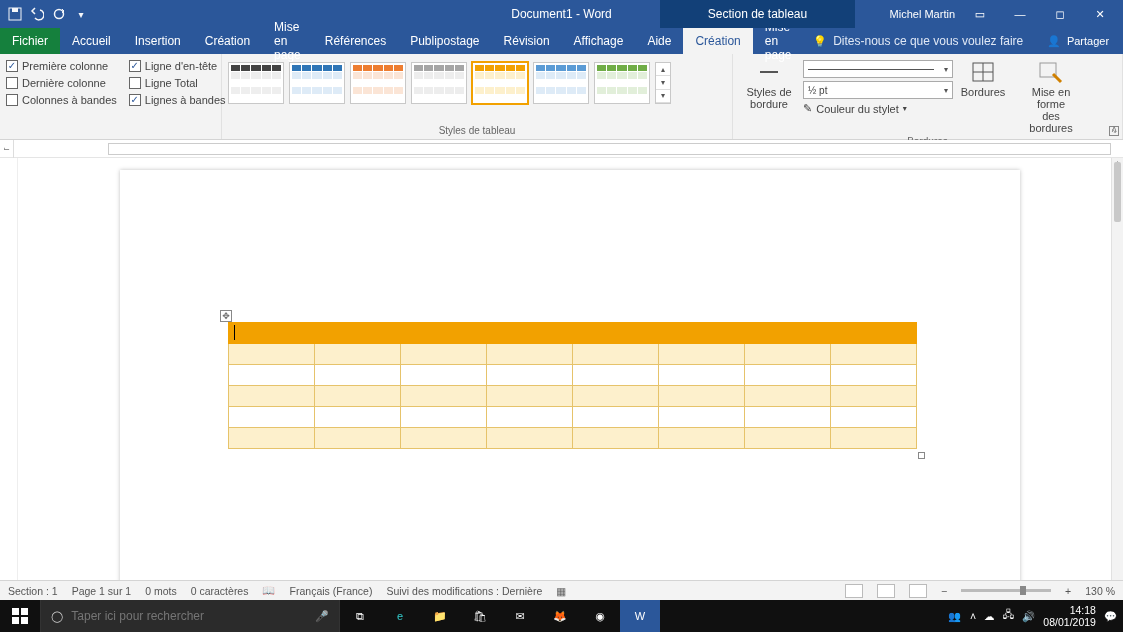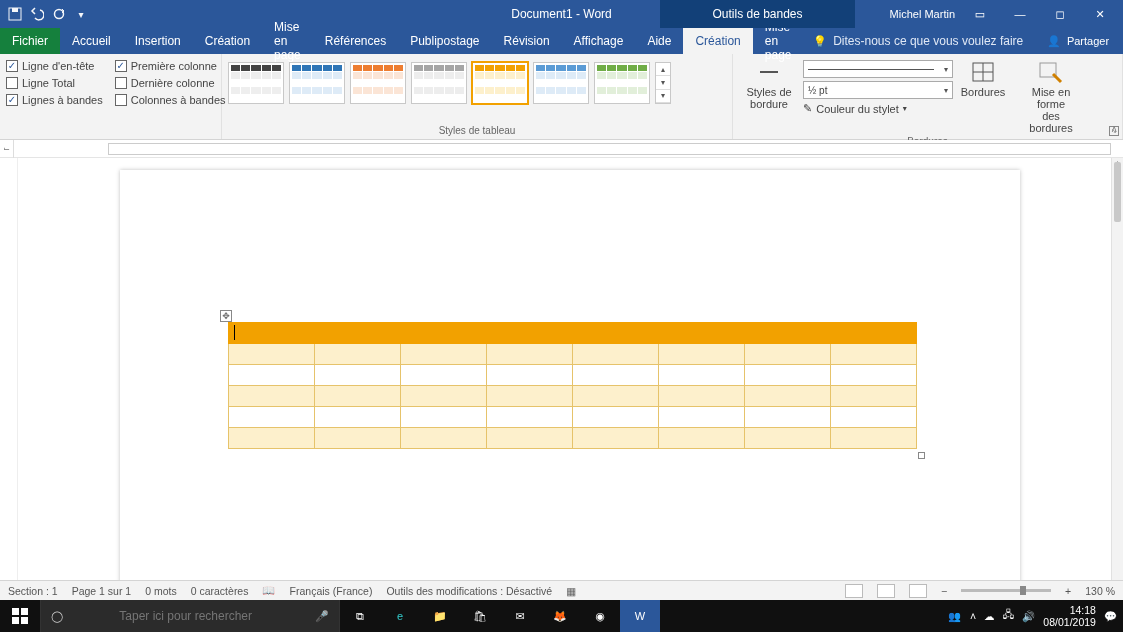--- a/index.html
+++ b/index.html
@@ -81,21 +81,21 @@
   .status { position:absolute; left:0; right:0; bottom:32px; height:20px; background:#f3f3f3; border-top:1px solid #d4d4d4; display:flex; align-items:center; gap:14px; padding:0 8px; font-size:10.5px; color:#555; }
   .status .spacer { flex:1; }
   .view-btn { width:18px; height:14px; border:1px solid #bbb; background:#fff; }
   .zoom-slider { width:90px; height:3px; background:#bbb; position:relative; }
   .zoom-slider::after { content:""; position:absolute; left:65%; top:-3px; width:6px; height:9px; background:#888; }
 
   
   .taskbar { position:absolute; left:0; right:0; bottom:0; height:32px; background:#101010; color:#fff; display:flex; align-items:center; }
   .tb-btn { width:40px; height:32px; display:flex; align-items:center; justify-content:center; }
   .searchbox { flex:0 0 300px; height:32px; background:#2b2b2b; display:flex; align-items:center; gap:8px; padding:0 10px; color:#ccc; border-left:1px solid #333; border-right:1px solid #333; }
-  .searchbox input { background:transparent; border:none; color:#ccc; font-size:12px; flex:1; outline:none;margin-left:48px; }
+  .searchbox input { background:transparent; border:none; color:#ccc; font-size:12px; flex:1; outline:none; }
   .tb-right { margin-left:auto; display:flex; align-items:center; gap:8px; padding:0 6px; font-size:10.5px; }
   .tb-clock { text-align:right; line-height:1.15; }
 </style>
 </head>
 <body>
 
 <div class="titlebar">
   <div class="qat">
     <span class="qat-icon">
         <svg width="14" height="14" viewBox="0 0 14 14">
@@ -111,21 +111,21 @@
       </span>
     <span class="qat-icon">
         <svg width="14" height="14" viewBox="0 0 14 14">
           <circle cx="7" cy="7" r="4.5" fill="none" stroke="#fff" stroke-width="1.5"></circle>
           <path d="M10 2l2 2-2 2" fill="none" stroke="#fff"></path>
         </svg>
       </span>
     <span class="qat-icon" style="font-size:10px;">▾</span>
   </div>
   <div class="doc-title">Document1 - Word</div>
-  <div class="context-tab">Outils de bandes</div>
+  <div class="context-tab">Section de tableau</div>
   <div class="user">
     <span>Michel Martin</span>
     <span class="win-ctrl">▭</span>
     <span class="win-ctrl">—</span>
     <span class="win-ctrl">◻</span>
     <span class="win-ctrl">✕</span>
   </div>
 </div>
 
 <div class="tabs">
@@ -150,43 +150,43 @@
     <span>Partager</span>
   </div>
 </div>
 
 <div class="ribbon">
   <div class="group" style="width:222px">
     <div class="group-body">
       <div class="opt-col">
         <label class="chk">
             <span class="chk-box on"></span>
+            <span>Première colonne</span>
+          </label>
+        <label class="chk">
+            <span class="chk-box"></span>
+            <span>Dernière colonne</span>
+          </label>
+        <label class="chk">
+            <span class="chk-box"></span>
+            <span>Colonnes à bandes</span>
+          </label>
+      </div>
+      <div class="opt-col">
+        <label class="chk">
+            <span class="chk-box on"></span>
             <span>Ligne d'en-tête</span>
           </label>
         <label class="chk">
             <span class="chk-box"></span>
             <span>Ligne Total</span>
           </label>
         <label class="chk">
             <span class="chk-box on"></span>
             <span>Lignes à bandes</span>
-          </label>
-      </div>
-      <div class="opt-col">
-        <label class="chk">
-            <span class="chk-box on"></span>
-            <span>Première colonne</span>
-          </label>
-        <label class="chk">
-            <span class="chk-box"></span>
-            <span>Dernière colonne</span>
-          </label>
-        <label class="chk">
-            <span class="chk-box"></span>
-            <span>Colonnes à bandes</span>
           </label>
       </div>
     </div>
   </div>
 
   <div class="group" style="flex:1">
     <div class="group-body">
       <div class="gallery">
         <div class="gal-item">
             <div class="mini-table" id="g0">
@@ -599,21 +599,21 @@
   </div>
 </div>
 
 <div class="status">
   <span>Section : 1</span>
   <span>Page 1 sur 1</span>
   <span>0 mots</span>
   <span>0 caractères</span>
   <span>📖</span>
   <span>Français (France)</span>
-  <span>Outils des modifications : Désactivé</span>
+  <span>Suivi des modifications : Dernière</span>
   <span>▦</span>
   <span class="spacer"></span>
   <span class="view-btn"></span>
   <span class="view-btn"></span>
   <span class="view-btn"></span>
   <span>−</span>
   <span class="zoom-slider"></span>
   <span>+</span>
   <span>130 %</span>
 </div>

